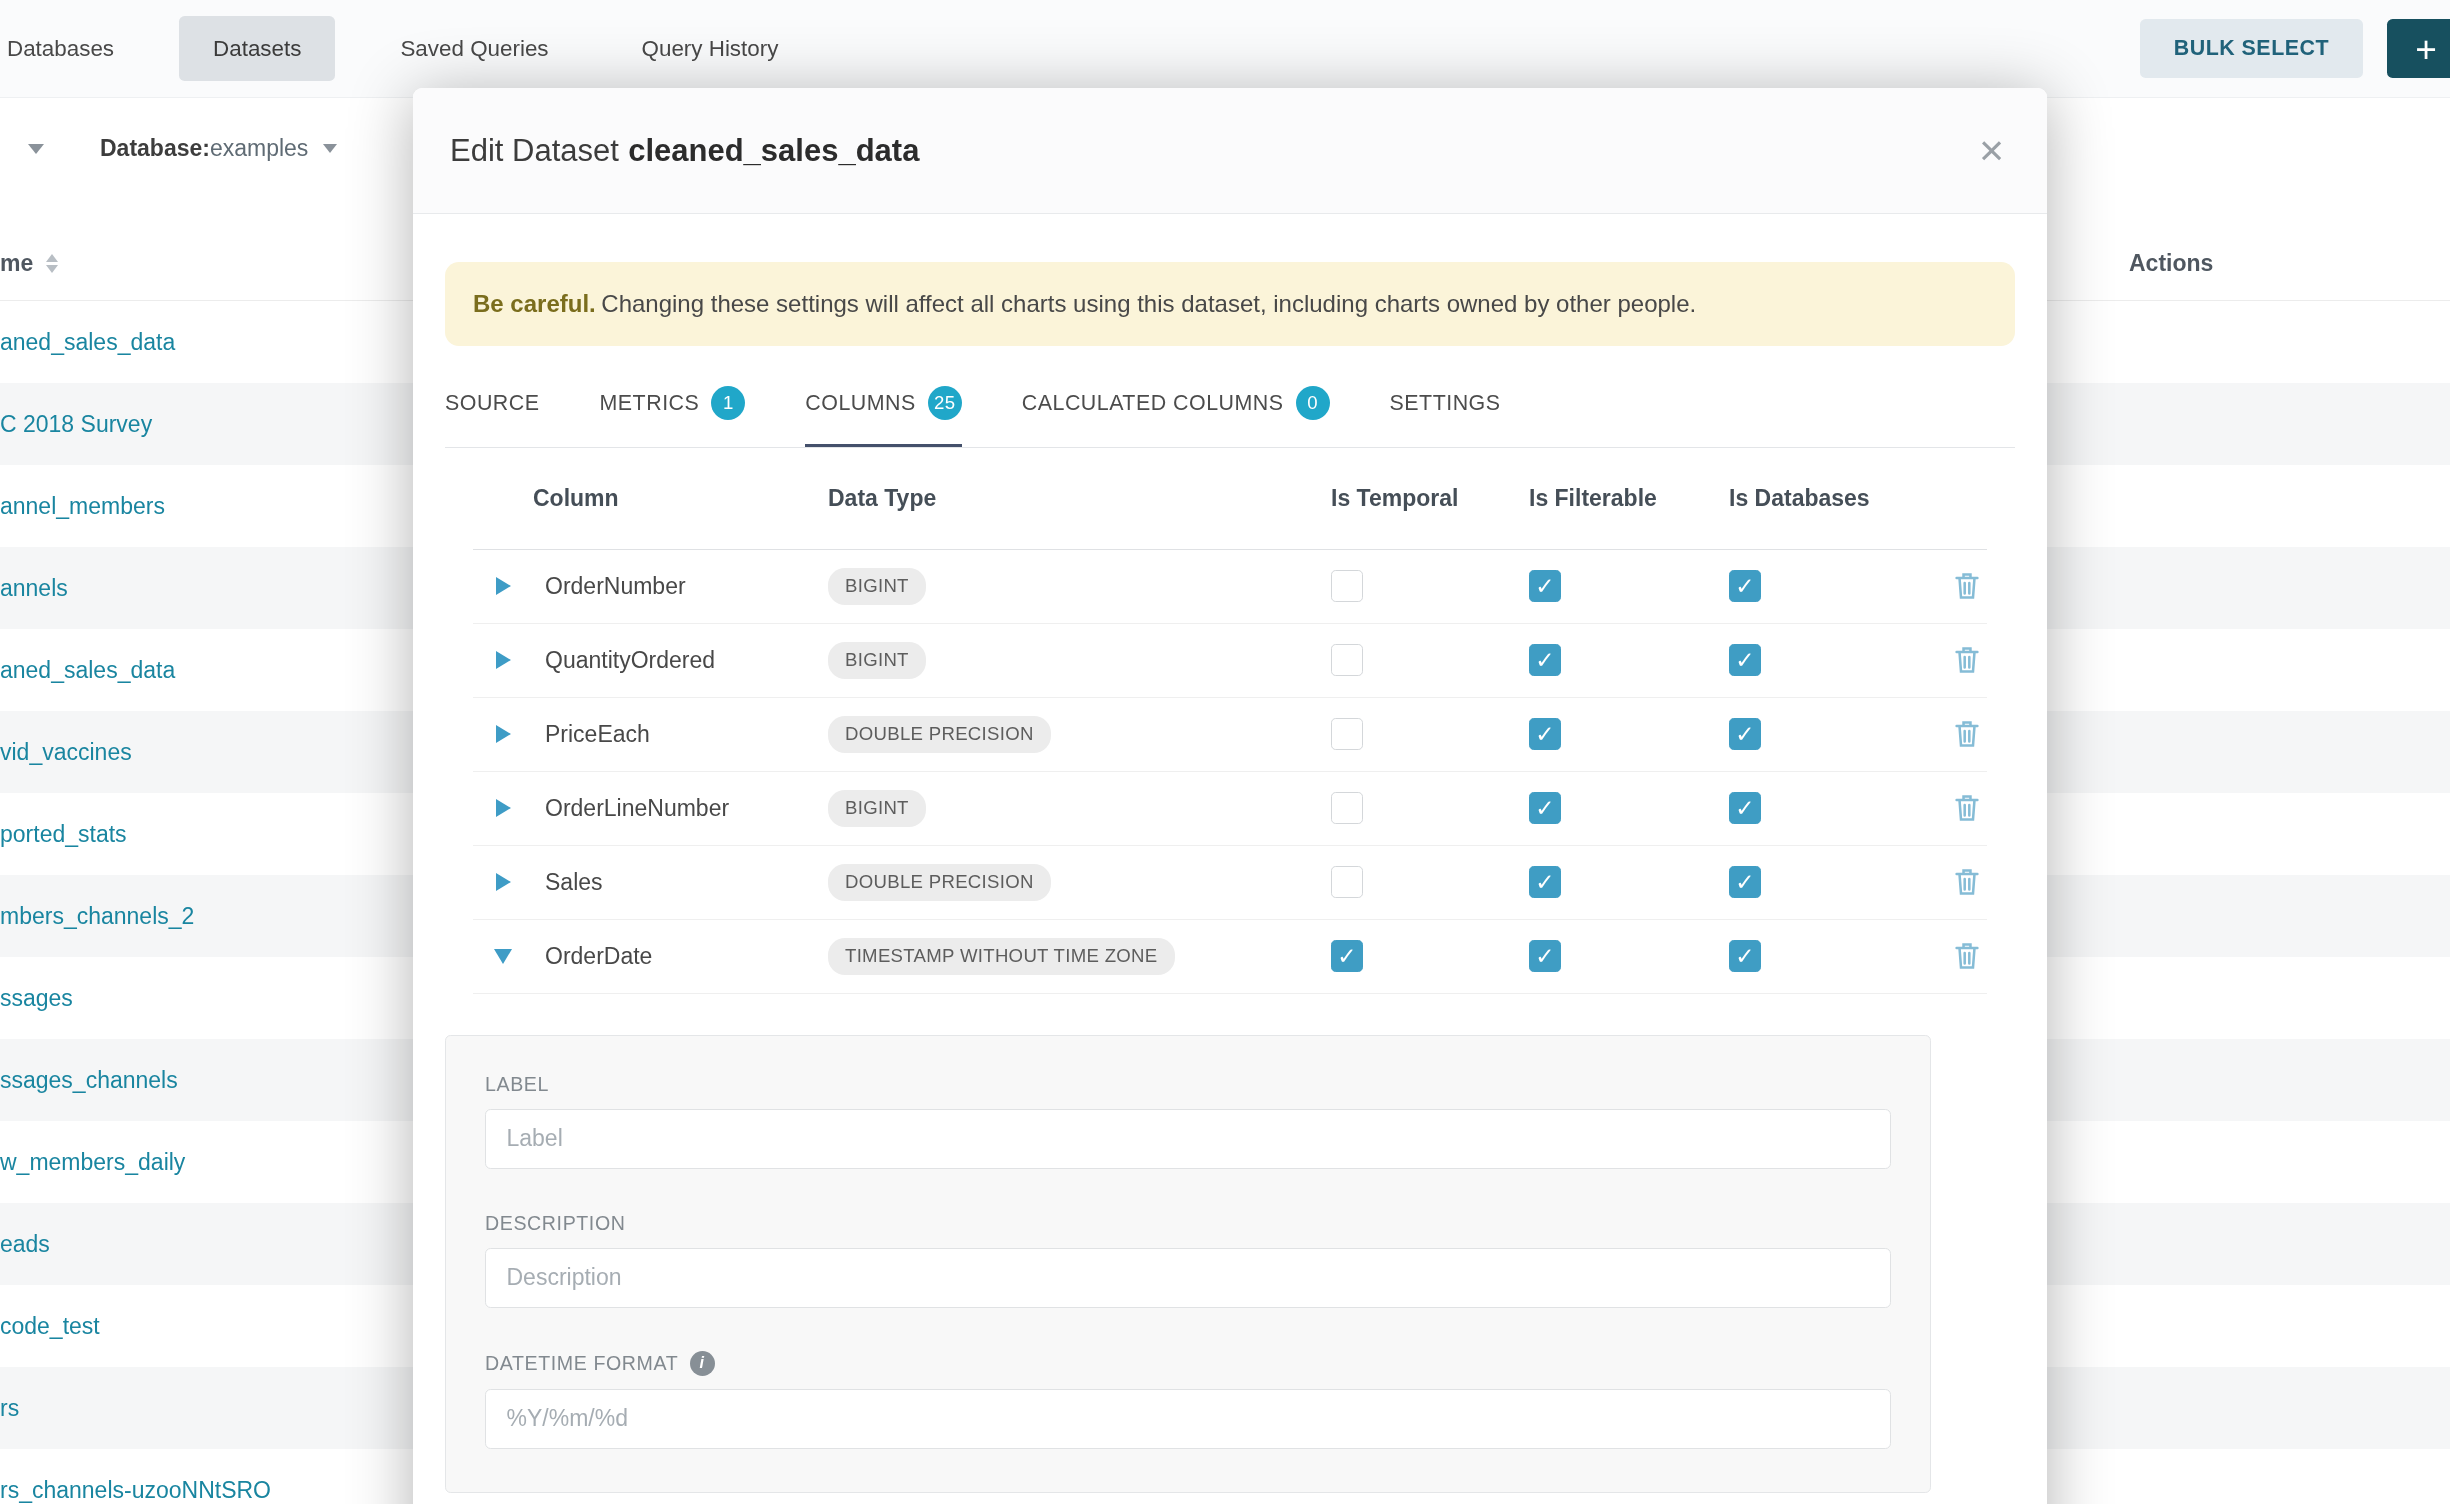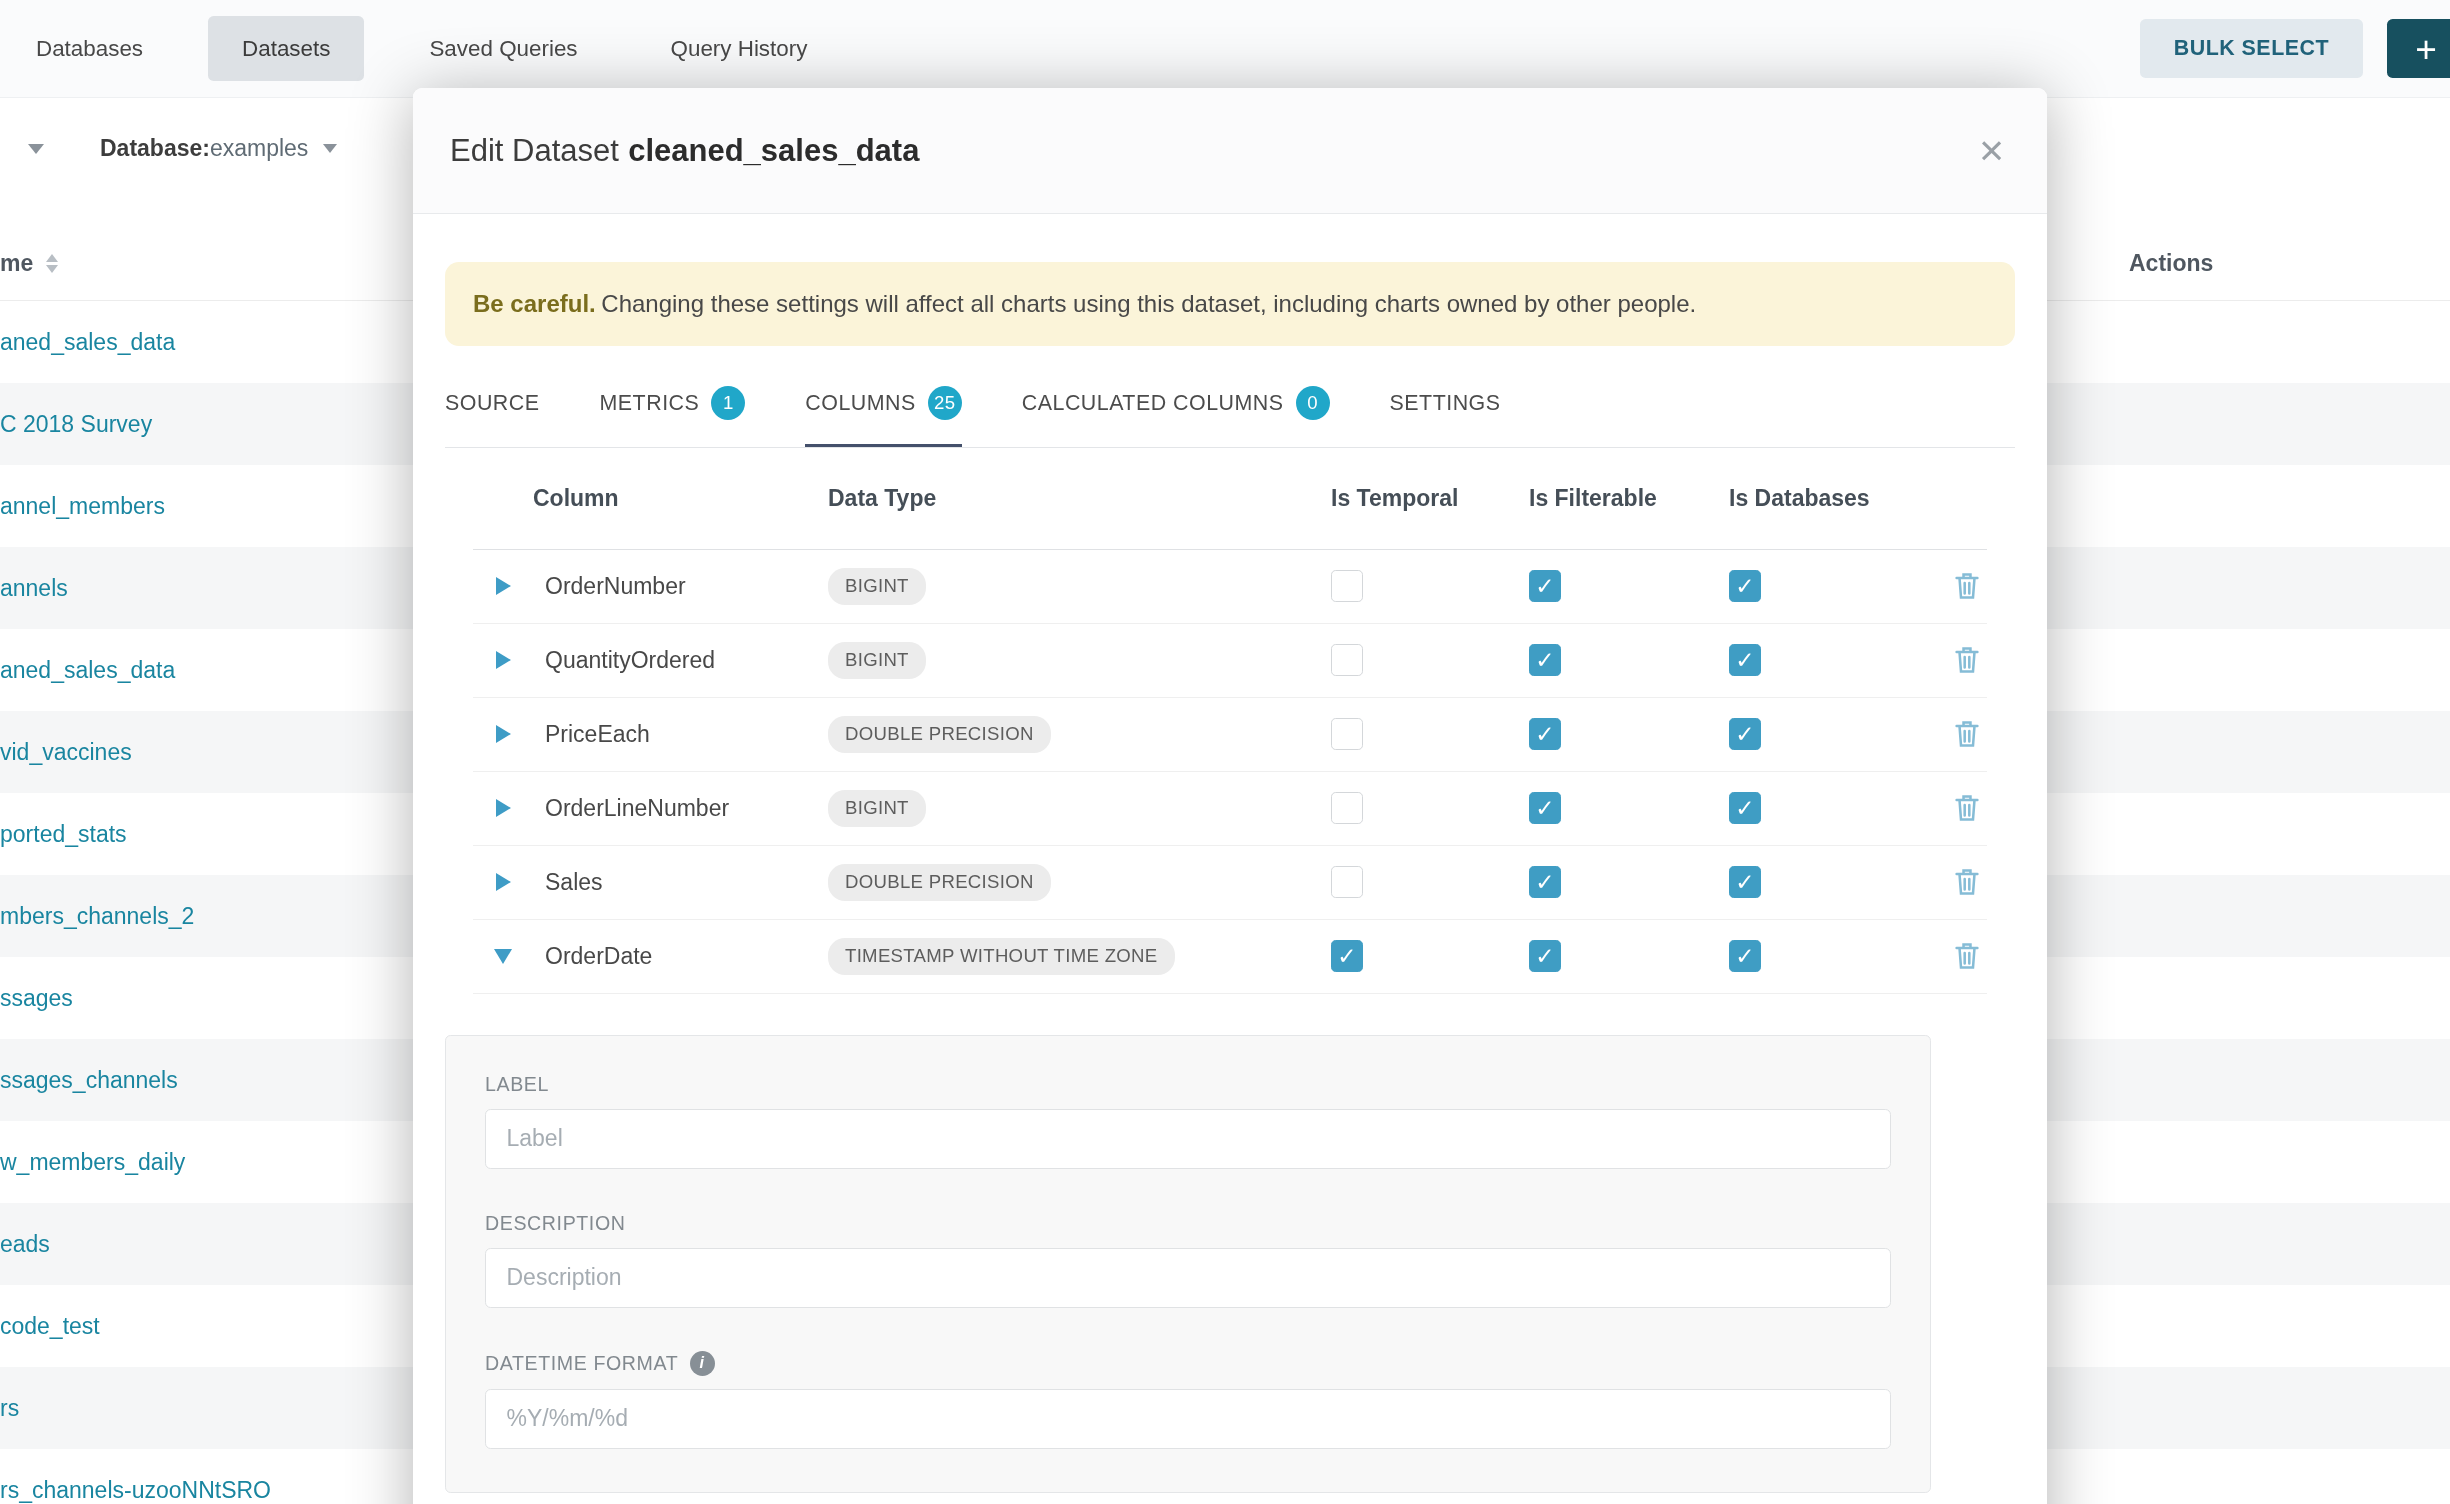--- a/index.html
+++ b/index.html
@@ -1,20 +1,20 @@
 <!DOCTYPE html>
 <html style="font-size:15px"><head>
 <meta charset="utf-8">
 <style>
   html,body{margin:0;padding:0;background:#fff;font-family:"Liberation Sans","DejaVu Sans",sans-serif;}
   .stage{position:relative;width:2450px;height:1505px;overflow:hidden;background:#fff;}
 
   
   .topnav{position:absolute;top:0;left:0;right:0;height:97px;background:#fafbfc;border-bottom:0.9px solid #eef0f2;display:flex;align-items:center;}
-  .navtabs{display:flex;align-items:center;padding-left:36px;gap:65px;}
+  .navtabs{display:flex;align-items:center;padding-left:7px;gap:65px;}
   .nav-item{font-size:22.4px;color:#484848;white-space:nowrap;cursor:pointer;}
   .nav-item.active{background:#dde1e5;border-radius:5.6px;padding:19.6px 34px;color:#3b3b3b;}
   .nav-item.qh{margin-left:28px;}
   .nav-right{margin-left:auto;display:flex;align-items:center;gap:24px;margin-right:-15px;}
   .bulk-btn{height:59px;padding:0 34px;border:none;border-radius:5.6px;background:#e2e9ee;color:#20627a;font-size:21.4px;font-weight:bold;letter-spacing:0.5px;font-family:inherit;cursor:pointer;}
   .add-btn{width:78px;height:59px;border:none;border-radius:5.6px;background:#17505f;color:#fff;font-size:37px;line-height:59px;font-family:inherit;cursor:pointer;}
 
   
   .toolbar{position:absolute;top:97px;left:0;right:0;height:103px;display:flex;align-items:center;padding-left:28px;}
   .chev{width:0;height:0;border-left:8.4px solid transparent;border-right:8.4px solid transparent;border-top:10.3px solid #8a929a;display:inline-block;}

